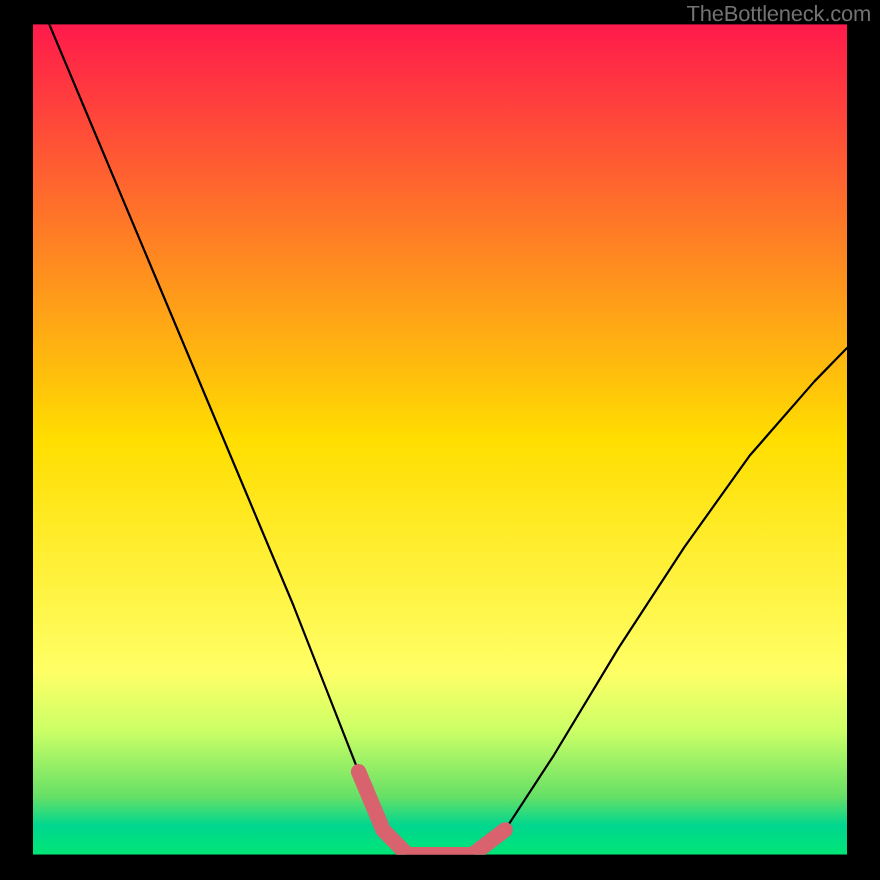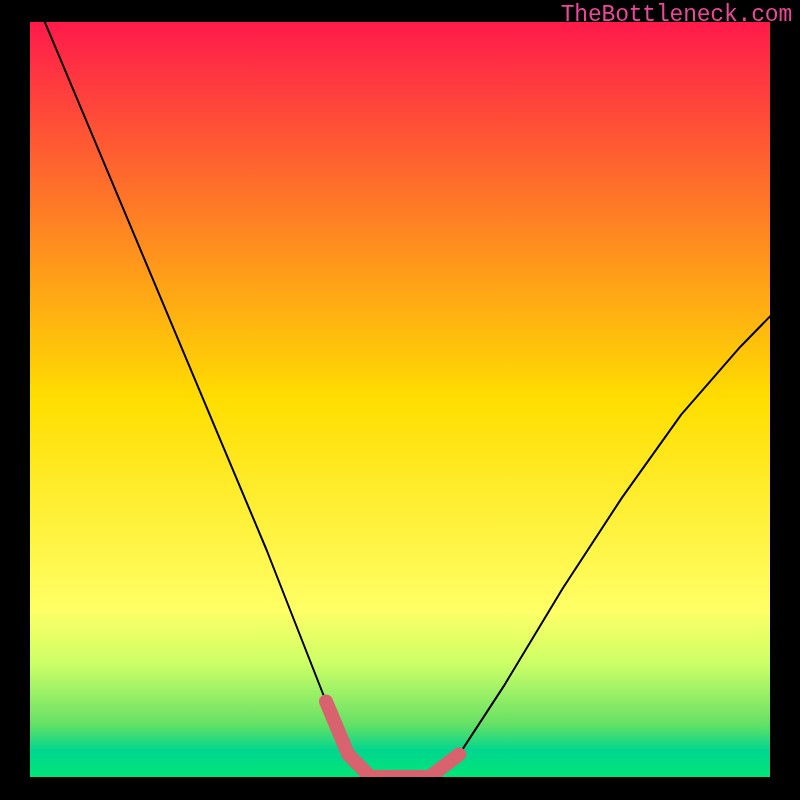--- a/index.html
+++ b/index.html
@@ -23,25 +23,24 @@
     position: absolute;
     top: 0;
     left: 0;
     width: 740px;
     height: 755px;
   }
   .watermark {
     position: absolute;
     top: 2px;
     right: 8px;
-    color: #ec4899;
-    font-size: 23px;
+    color: #737373;
+    font-size: 20px;
     font-weight: 500;
     letter-spacing: -0.2px;
-    font-family: Liberation Mono, monospace;
   }
 </style>
 </head>
 <body>
 
 <div class="watermark">TheBottleneck.com</div>
 
 <div class="frame">
   <svg class="plot" viewBox="0 0 740 755" preserveAspectRatio="none">
     <defs>

